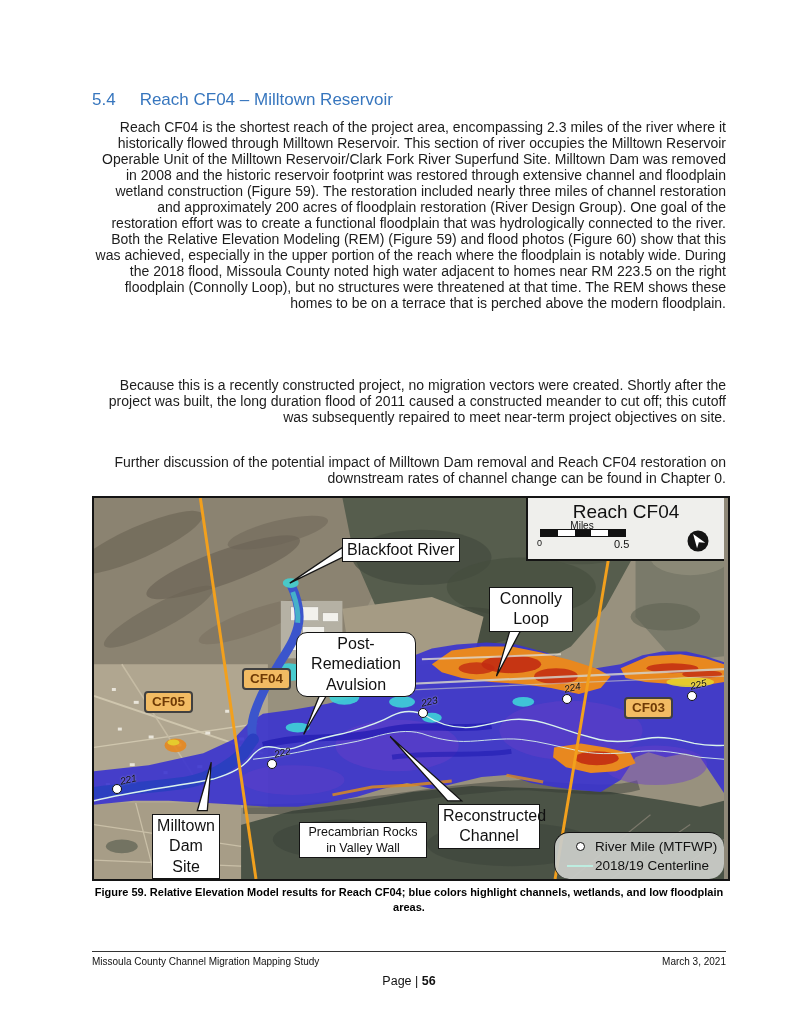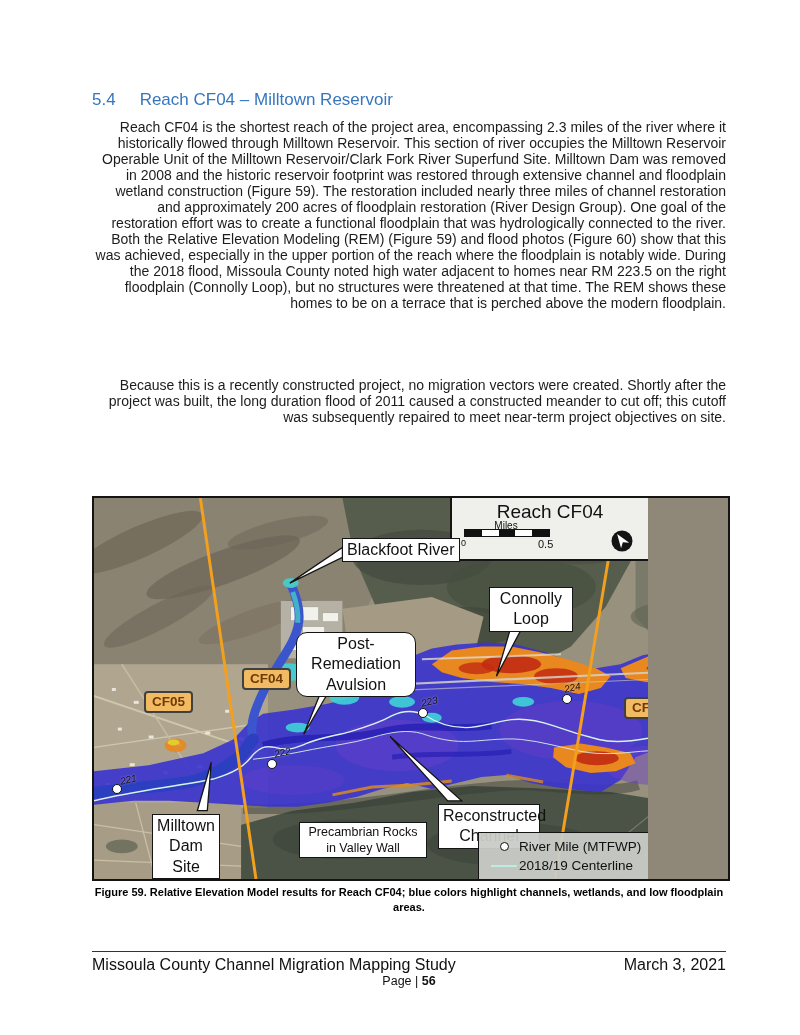--- a/index.html
+++ b/index.html
@@ -8,21 +8,21 @@
   .col{position:absolute;left:92px;width:634px;}
 
   
   .heading{top:90px;font-size:17px;color:#3776BE;}
   .heading .num{margin-right:24px;}
   .para{font-size:14px;line-height:16px;text-align:right;}
   .p1{top:119px;} .p2{top:377px;} .p3{top:454px;}
 
   
   .map-frame{top:496px;height:381px;border:2px solid #141414;background:#8f8878;}
-  .map-inner{position:relative;width:554px;height:381px;overflow:hidden;}
+  .map-inner{position:relative;width:630px;height:381px;overflow:hidden;}
   .map-art{position:absolute;left:0;top:0;}
 
   .map-label{position:absolute;background:#fff;border:1.5px solid #141414;color:#111;
              font-size:16px;line-height:1.28;text-align:center;padding:1px 4px;}
   .nowrap{white-space:nowrap;}
 
   .cf-tag{position:absolute;background:#F2BB63;border:2px solid #404040;border-radius:4px;
           color:#6E3A06;font-weight:bold;font-size:13.5px;padding:0 6px;line-height:18px;}
 
   .rm-marker{position:absolute;width:8px;height:8px;background:#fff;border:1.6px solid #111;
@@ -38,44 +38,45 @@
   .scale-bar{position:absolute;left:12px;top:31px;width:84px;height:6px;border:1px solid #111;
              display:flex;background:#fff;}
   .scale-bar i{flex:1;} .scale-bar i:nth-child(odd){background:#111;}
   .sb-min{position:absolute;left:9px;top:40px;font-size:9px;color:#111;}
   .sb-max{position:absolute;left:86px;top:40px;font-size:11px;color:#111;}
   .north{position:absolute;right:14px;top:31px;}
 
   
   .legend{position:absolute;right:0;bottom:0;width:170px;height:47px;
           background:rgba(201,203,199,.95);border-left:1.5px solid #141414;border-top:1.5px solid #141414;
-          font-size:13.5px;color:#111;padding:4px 0 0 10px;box-sizing:border-box;}
+          font-size:13.5px;color:#111;padding:4px 0 0 10px;box-sizing:border-box;border-radius:15px;}
   .legend .row{display:flex;align-items:center;height:19px;}
   .legend .sym{width:30px;display:flex;align-items:center;justify-content:center;}
   .lg-circle{width:7px;height:7px;border:1.7px solid #111;border-radius:50%;background:#fff;}
   .lg-line{width:26px;height:2px;background:#BDEDE0;}
 
   
   .caption{top:885px;text-align:center;font-weight:bold;font-size:11px;line-height:14.5px;color:#000;}
   .footer-rule{top:951px;border-top:1.2px solid #333;height:0;}
-  .footer-row{top:956px;font-size:16px;color:#111;display:flex;justify-content:space-between;}
+  .footer-row{top:956px;font-size:10px;color:#111;display:flex;justify-content:space-between;}
   .pageno{top:974px;text-align:center;font-size:12.5px;color:#111;}
   .pageno b{font-weight:bold;}
 </style>
 </head>
 <body>
 
 <div class="page">
 
   <div class="col heading">
     <span class="num">5.4</span><span>Reach CF04 – Milltown Reservoir</span>
   </div>
 
   <div class="col para p1">Reach CF04 is the shortest reach of the project area, encompassing 2.3 miles of the river where it historically flowed through Milltown Reservoir. This section of river occupies the Milltown Reservoir Operable Unit of the Milltown Reservoir/Clark Fork River Superfund Site. Milltown Dam was removed in 2008 and the historic reservoir footprint was restored through extensive channel and floodplain wetland construction (Figure 59). The restoration included nearly three miles of channel restoration and approximately 200 acres of floodplain restoration (River Design Group). One goal of the restoration effort was to create a functional floodplain that was hydrologically connected to the river. Both the Relative Elevation Modeling (REM) (Figure 59) and flood photos (Figure 60) show that this was achieved, especially in the upper portion of the reach where the floodplain is notably wide. During the 2018 flood, Missoula County noted high water adjacent to homes near RM 223.5 on the right floodplain (Connolly Loop), but no structures were threatened at that time. The REM shows these homes to be on a terrace that is perched above the modern floodplain.</div>
   <div class="col para p2">Because this is a recently constructed project, no migration vectors were created. Shortly after the project was built, the long duration flood of 2011 caused a constructed meander to cut off; this cutoff was subsequently repaired to meet near-term project objectives on site.</div>
+  <div class="col para p3">Further discussion of the potential impact of Milltown Dam removal and Reach CF04 restoration on downstream rates of channel change can be found in Chapter 0.</div>
 
   <div class="col map-frame">
     <div class="map-inner">
 
       <svg class="map-art" width="630" height="381" viewBox="0 0 634 385" preserveAspectRatio="none">
 
         <rect width="634" height="385" fill="#98917e"></rect>
 
         <polygon points="0,0 280,0 300,60 260,140 200,175 120,190 0,185" fill="#8b8371"></polygon>
         <ellipse cx="45" cy="45" rx="70" ry="16" fill="#6c6455" opacity=".65" transform="rotate(-24 45 45)"></ellipse>

